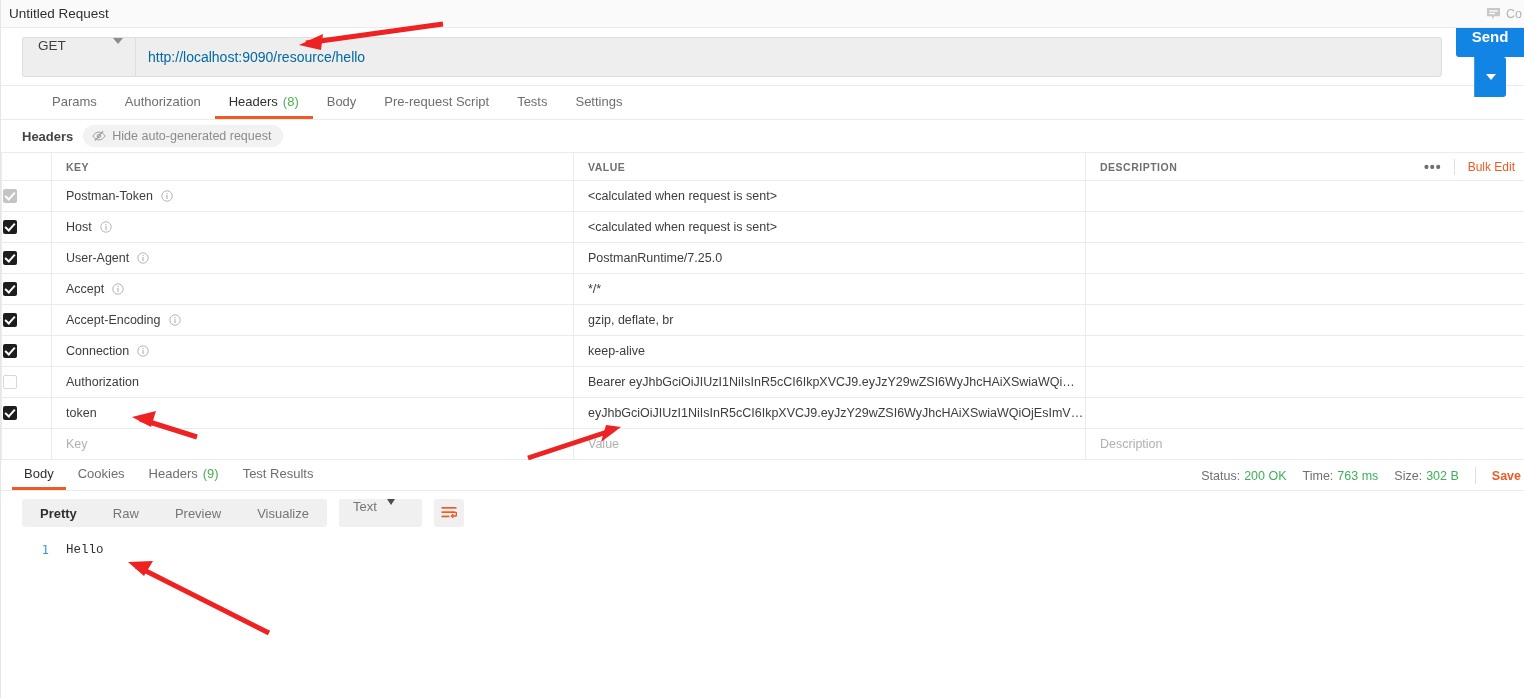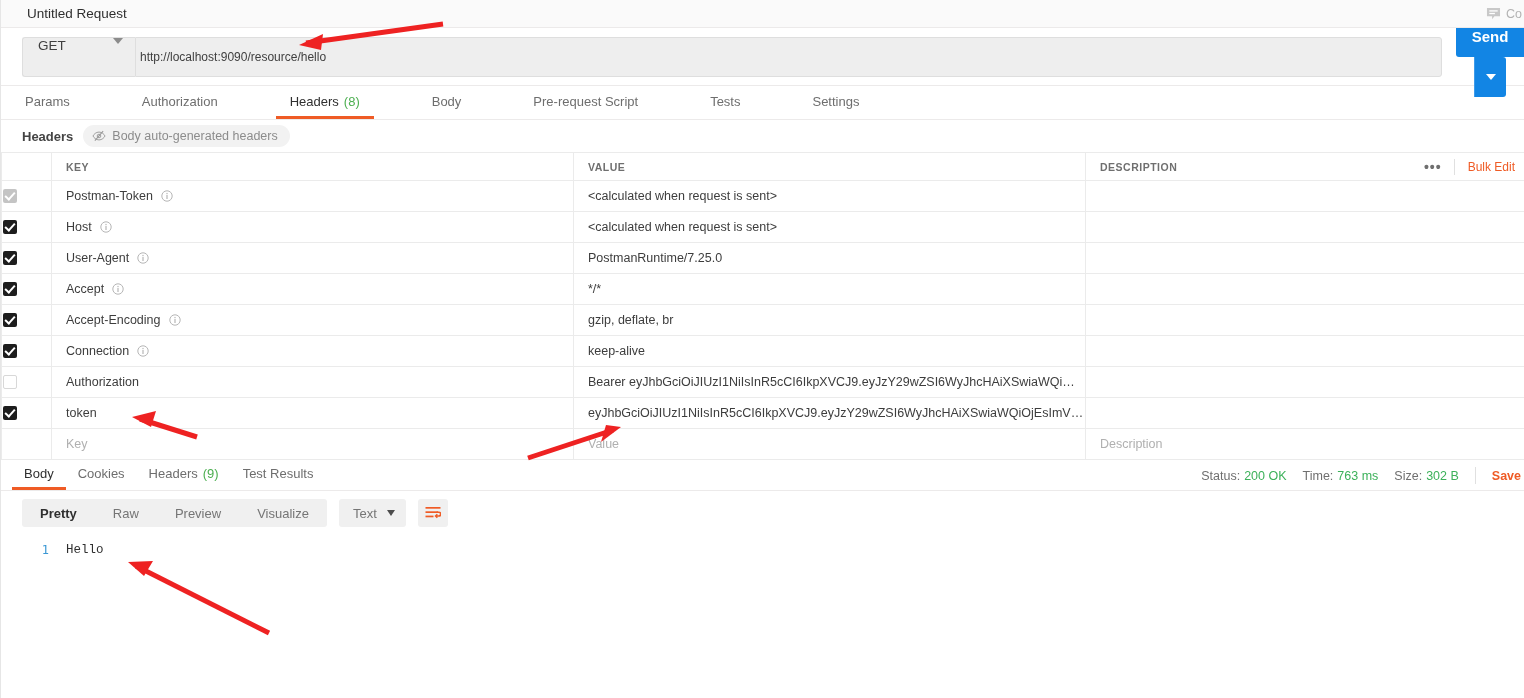--- a/index.html
+++ b/index.html
@@ -17,21 +17,21 @@
     border-left: 1px solid #e6e6e6;
   }
 
   
   .titlebar {
     position: relative;
     height: 28px;
     background: #fafafa;
     display: flex;
     align-items: center;
-    padding-left: 26px;
+    padding-left: 8px;
     border-bottom: 1px solid #eceaea;
   }
   .req-title {
     font-size: 13.5px;
     color: #2f2f2f;
     font-weight: 400;
   }
   .titlebar-right {
     position: absolute;
     right: 0px; top: 0;
@@ -73,23 +73,23 @@
     border-left: 5px solid transparent;
     border-right: 5px solid transparent;
     border-top: 6px solid #8b8b8b;
   }
   .url-input {
     flex: 1; height: 40px;
     background: #eeeeee;
     border: 1px solid #dedede;
     border-left: 1px solid #dedede;
     border-radius: 0 3px 3px 0;
-    padding: 0 4px;
-    font-size: 12px;
-    color: #404040;
+    padding: 0 12px;
+    font-size: 14px;
+    color: #0369a1;
     font-family: "Liberation Sans", sans-serif;
     outline: none;
   }
   .send-wrap {
     display: flex; align-items: center;
     margin-left: 14px;
     flex-direction: column;
   }
   .send-btn {
     height: 40px; width: 68px;
@@ -115,24 +115,23 @@
     border-left: 5px solid transparent;
     border-right: 5px solid transparent;
     border-top: 6px solid #ffffff;
   }
 
   
   .req-tabs {
     height: 34px;
     display: flex;
     align-items: stretch;
-    padding-left: 10px;
+    padding-left: 37px;
     border-bottom: 1px solid #eceaea;
     background: #ffffff;
-    gap: 44px;
   }
   .req-tab {
     display: flex; align-items: center;
     padding: 0 14px;
     font-size: 13px;
     color: #6e6e6e;
     cursor: pointer;
     border-bottom: 3px solid transparent;
     white-space: nowrap;
   }
@@ -281,23 +280,23 @@
     border-radius: 3px;
     height: 28px;
   }
   .seg {
     padding: 0 18px; height: 28px;
     display: flex; align-items: center;
     font-size: 13px; color: #757575; cursor: pointer;
   }
   .seg.active { color: #2f2f2f; font-weight: bold; }
   .type-sel {
-    display: flex; align-items: center; gap: 10px;
+    display: flex; align-items: flex-start; gap: 10px;
     background: #f0f0f0; border-radius: 3px;
-    height: 28px; padding: 0 11px 0 14px;
+    height: 28px; padding: 0 27px 0 14px;
     font-size: 13px; color: #757575; cursor: pointer;
   }
   .caret-sm {
     width: 0; height: 0;
     border-left: 4.5px solid transparent;
     border-right: 4.5px solid transparent;
     border-top: 6px solid #4c4c4c;
   }
   .wrap-btn {
     width: 30px; height: 28px;
@@ -391,21 +390,21 @@
   <div class="headers-bar">
     <span class="headers-label">Headers</span>
     <div class="hide-pill">
       <span>
         <svg class="eye-slash-icon" viewBox="0 0 16 14">
           <path d="M8 2.4C4.6 2.4 1.9 5 1 7c.9 2 3.6 4.6 7 4.6s6.1-2.6 7-4.6c-.9-2-3.6-4.6-7-4.6z" fill="none" stroke="#9a9a9a" stroke-width="1.1"></path>
           <circle cx="8" cy="7" r="2.1" fill="none" stroke="#9a9a9a" stroke-width="1.1"></circle>
           <line x1="3.2" y1="12.4" x2="12.8" y2="1.4" stroke="#9a9a9a" stroke-width="1.3"></line>
         </svg>
       </span>
-      <span>Body auto-generated headers</span>
+      <span>Hide auto-generated request</span>
     </div>
   </div>
 
   <table class="tbl">
     <colgroup>
       <col class="col-chk">
         <col class="col-key">
         <col class="col-val">
         <col class="col-desc">
     </colgroup>

